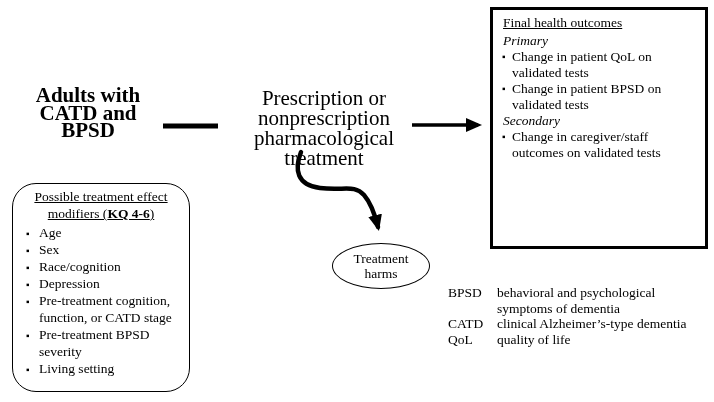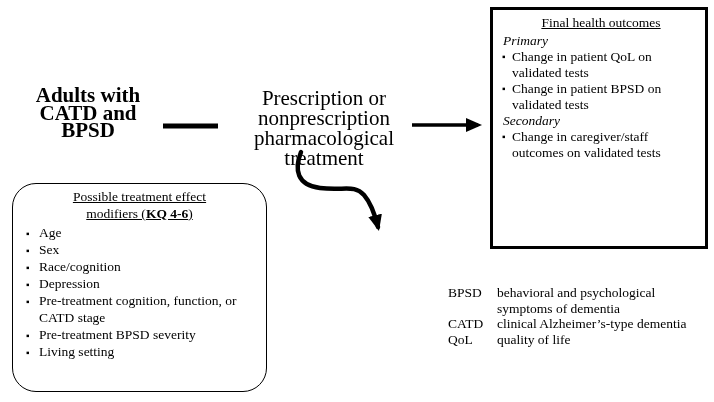--- a/index.html
+++ b/index.html
@@ -30,21 +30,21 @@
   .connectors { left: 0; top: 0; width: 714px; height: 402px; pointer-events: none; }
 
   
   .outcomes-box {
     left: 490px; top: 7px; width: 218px; height: 242px;
     border: 3px solid #000000; box-sizing: border-box;
     padding: 5px 6px 0 10px;
     font-size: 13.5px; line-height: 16px;
   }
   .outcomes-title {
-    text-align: center; text-decoration: underline; margin-bottom: 2px;
+    text-align: left; text-decoration: underline; margin-bottom: 2px;
   }
   .section-heading { font-style: italic; }
 
   .bullet-item { position: relative; padding-left: 9px; }
   .bullet-item::before {
     content: "▪";
     position: absolute; left: -1px; top: 0px;
     font-size: 10px;
   }
 
@@ -52,21 +52,21 @@
   .harms-ellipse {
     left: 332px; top: 243px; width: 98px; height: 46px;
     border: 1px solid #000000; border-radius: 50%;
     box-sizing: border-box;
     display: flex; align-items: center; justify-content: center;
     font-size: 13.5px; line-height: 15px; text-align: center;
   }
 
   
   .modifiers-box {
-    left: 12px; top: 183px; width: 255px; height: 209px;
+    left: 12px; top: 183px; width: 178px; height: 209px;
     border: 1.5px solid #000000; border-radius: 24px;
     box-sizing: border-box;
     padding: 4px 6px 0 14px;
     font-size: 13.5px; line-height: 17px;
   }
   .modifiers-title {
     text-align: center; text-decoration: underline;
     margin-bottom: 2px; margin-right: 8px;
   }
   .modifiers-box .bullet-item { padding-left: 12px; }
@@ -105,20 +105,24 @@
 
   <div class="abs outcomes-box">
     <div class="outcomes-title">Final health outcomes</div>
     <div class="section-heading">Primary</div>
     <div class="bullet-item">Change in patient QoL on validated tests</div>
     <div class="bullet-item">Change in patient BPSD on validated tests</div>
     <div class="section-heading">Secondary</div>
     <div class="bullet-item">Change in caregiver/staff outcomes on validated tests</div>
   </div>
 
+  <div class="abs harms-ellipse">
+    <span class="pre">Treatment
+harms</span>
+  </div>
 
   <div class="abs modifiers-box">
     <div class="modifiers-title">
       <span style="display:block">Possible treatment effect</span>
       <span style="display:block"><span>modifiers (</span><b>KQ 4-6</b><span>)</span></span>
     </div>
     <div class="bullet-item">Age</div>
     <div class="bullet-item">Sex</div>
     <div class="bullet-item">Race/cognition</div>
     <div class="bullet-item">Depression</div>

